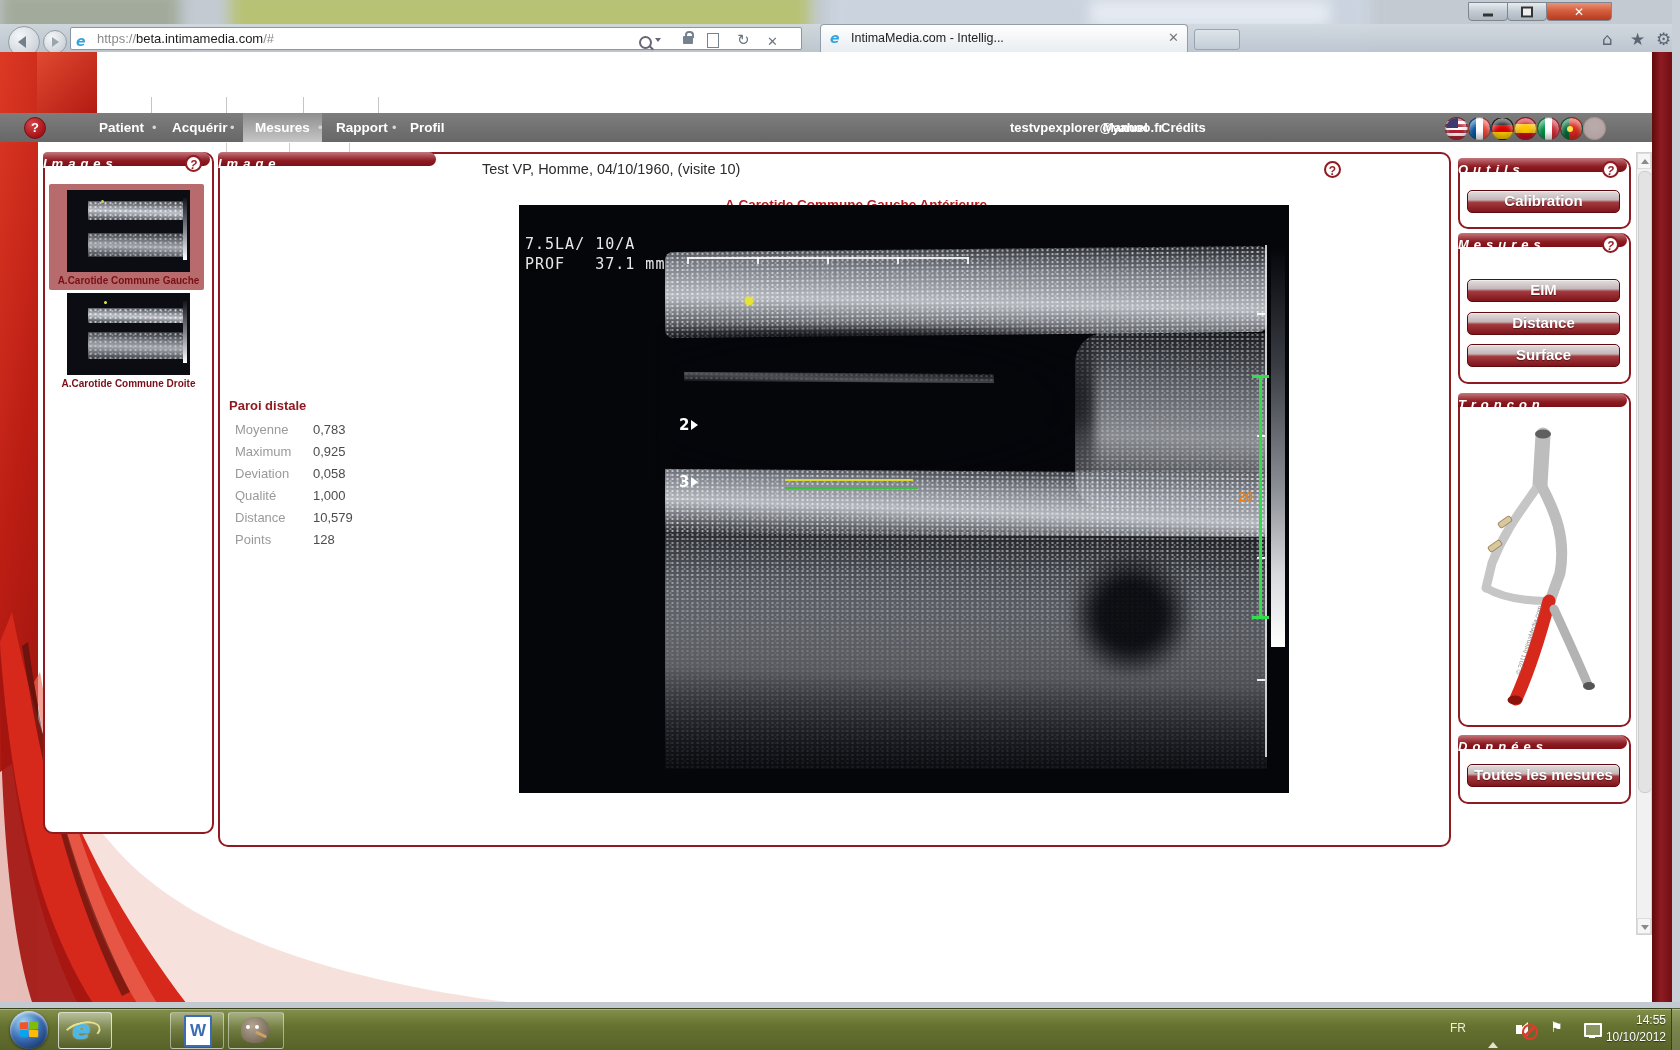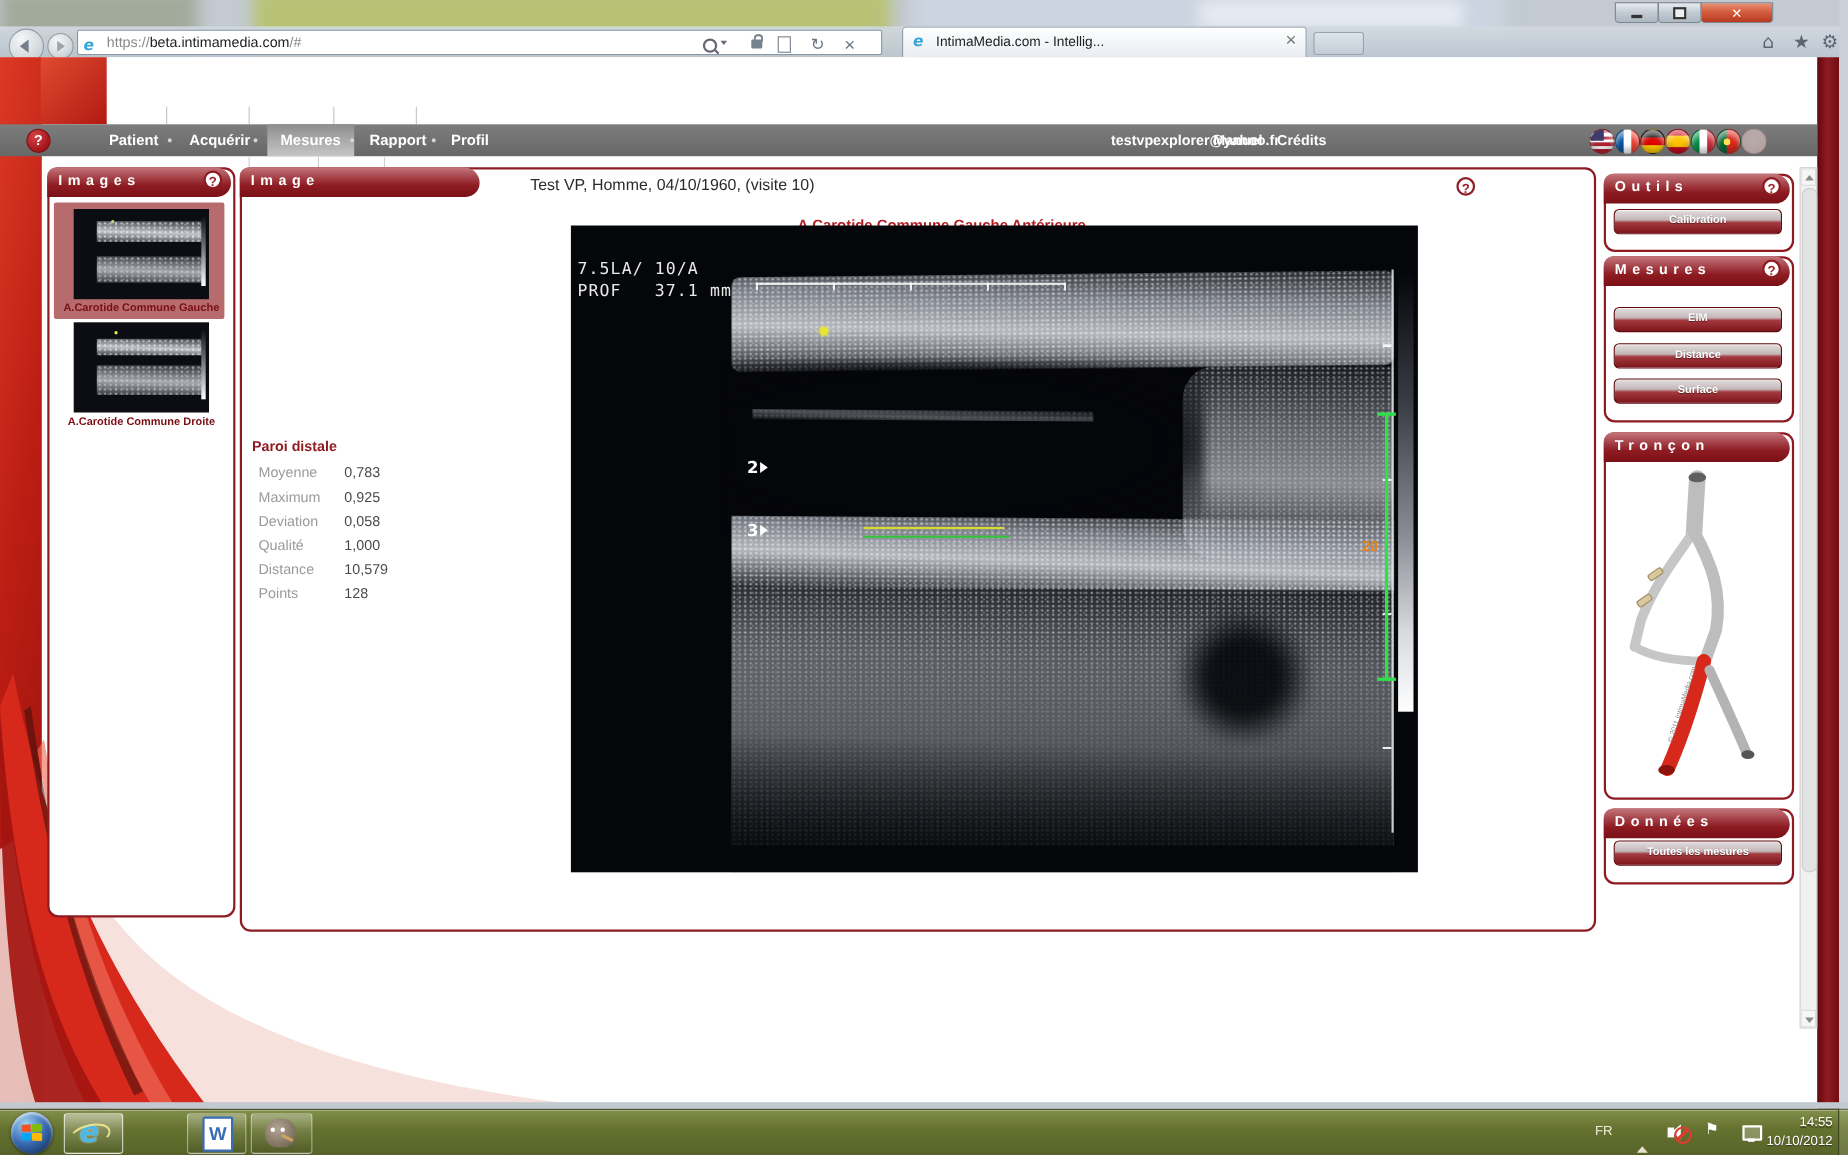--- a/index.html
+++ b/index.html
@@ -87,30 +87,30 @@
   .flag-fr{background:linear-gradient(90deg,#0055a4 33%,#fff 33% 66%,#ef4135 66%);}
   .flag-de{background:linear-gradient(180deg,#111 33%,#dd0000 33% 66%,#ffce00 66%);}
   .flag-es{background:linear-gradient(180deg,#c60b1e 27%,#ffc400 27% 73%,#c60b1e 73%);}
   .flag-it{background:linear-gradient(90deg,#009246 33%,#fff 33% 66%,#ce2b37 66%);}
   .flag-pt{background:linear-gradient(90deg,#046a38 40%,#da291c 40%);}
   .flag-pt::before{content:"";position:absolute;left:6px;top:8px;width:6px;height:6px;border-radius:50%;background:#ffe34d;}
   .flag-ghost{background:radial-gradient(#f4dcdc,#e9c8c8);opacity:.55;box-shadow:none;border-color:rgba(120,60,60,.25);}
 
   
   .panel{position:absolute;background:#fff;border:2px solid #8e1b22;border-radius:10px;}
-  .p-head{position:absolute;left:-2px;top:-2px;height:27px;
+  .p-head{position:absolute;left:-2px;top:-2px;height:14px;
     background:linear-gradient(180deg,#c4777b 0%,#a03a41 40%,#8e1b22 62%,#7a1016 100%);
     border-radius:9px 16px 14px 0;color:#fff;font-weight:bold;font-size:13px;letter-spacing:5px;
-    line-height:23px;padding-left:10px;box-sizing:border-box;}
+    line-height:23px;box-sizing:border-box;font-style:italic;}
   .p-help{position:absolute;top:3px;width:17px;height:17px;border-radius:50%;background:#fff;
     border:2px solid #8e1b22;color:#a02228;font-weight:bold;font-size:12px;text-align:center;
     line-height:17px;letter-spacing:0;box-sizing:border-box;}
   .rbtn{position:absolute;height:21px;border-radius:5px;border:1px solid #5f0a10;cursor:pointer;
     background:linear-gradient(180deg,#e4dede 0%,#c3b7b8 42%,#a23a40 54%,#7f151b 100%);
-    color:#fff;font-weight:bold;font-size:10px;text-align:center;line-height:20px;
+    color:#fff;font-weight:bold;font-size:15px;text-align:center;line-height:20px;
     text-shadow:0 1px 1px rgba(0,0,0,.45);box-shadow:inset 0 1px 0 rgba(255,255,255,.5);}
 
   
   #p-images{left:43px;top:100px;width:167px;height:678px;}
   #thumb-sel{left:4px;top:30px;width:155px;height:106px;background:#b76b6d;border-radius:2px;}
   .mini-us{position:absolute;left:22px;width:123px;height:82px;background:#0b0d13;overflow:hidden;}
   .mu-band{position:absolute;left:17%;width:79%;filter:blur(.6px);
     background-image:radial-gradient(rgba(255,255,255,.6) .8px,transparent 1.5px),
       radial-gradient(rgba(230,233,240,.4) .7px,transparent 1.3px),
       linear-gradient(2deg,rgba(160,165,175,.35),rgba(222,226,233,.85) 45%,rgba(120,125,135,.4));

